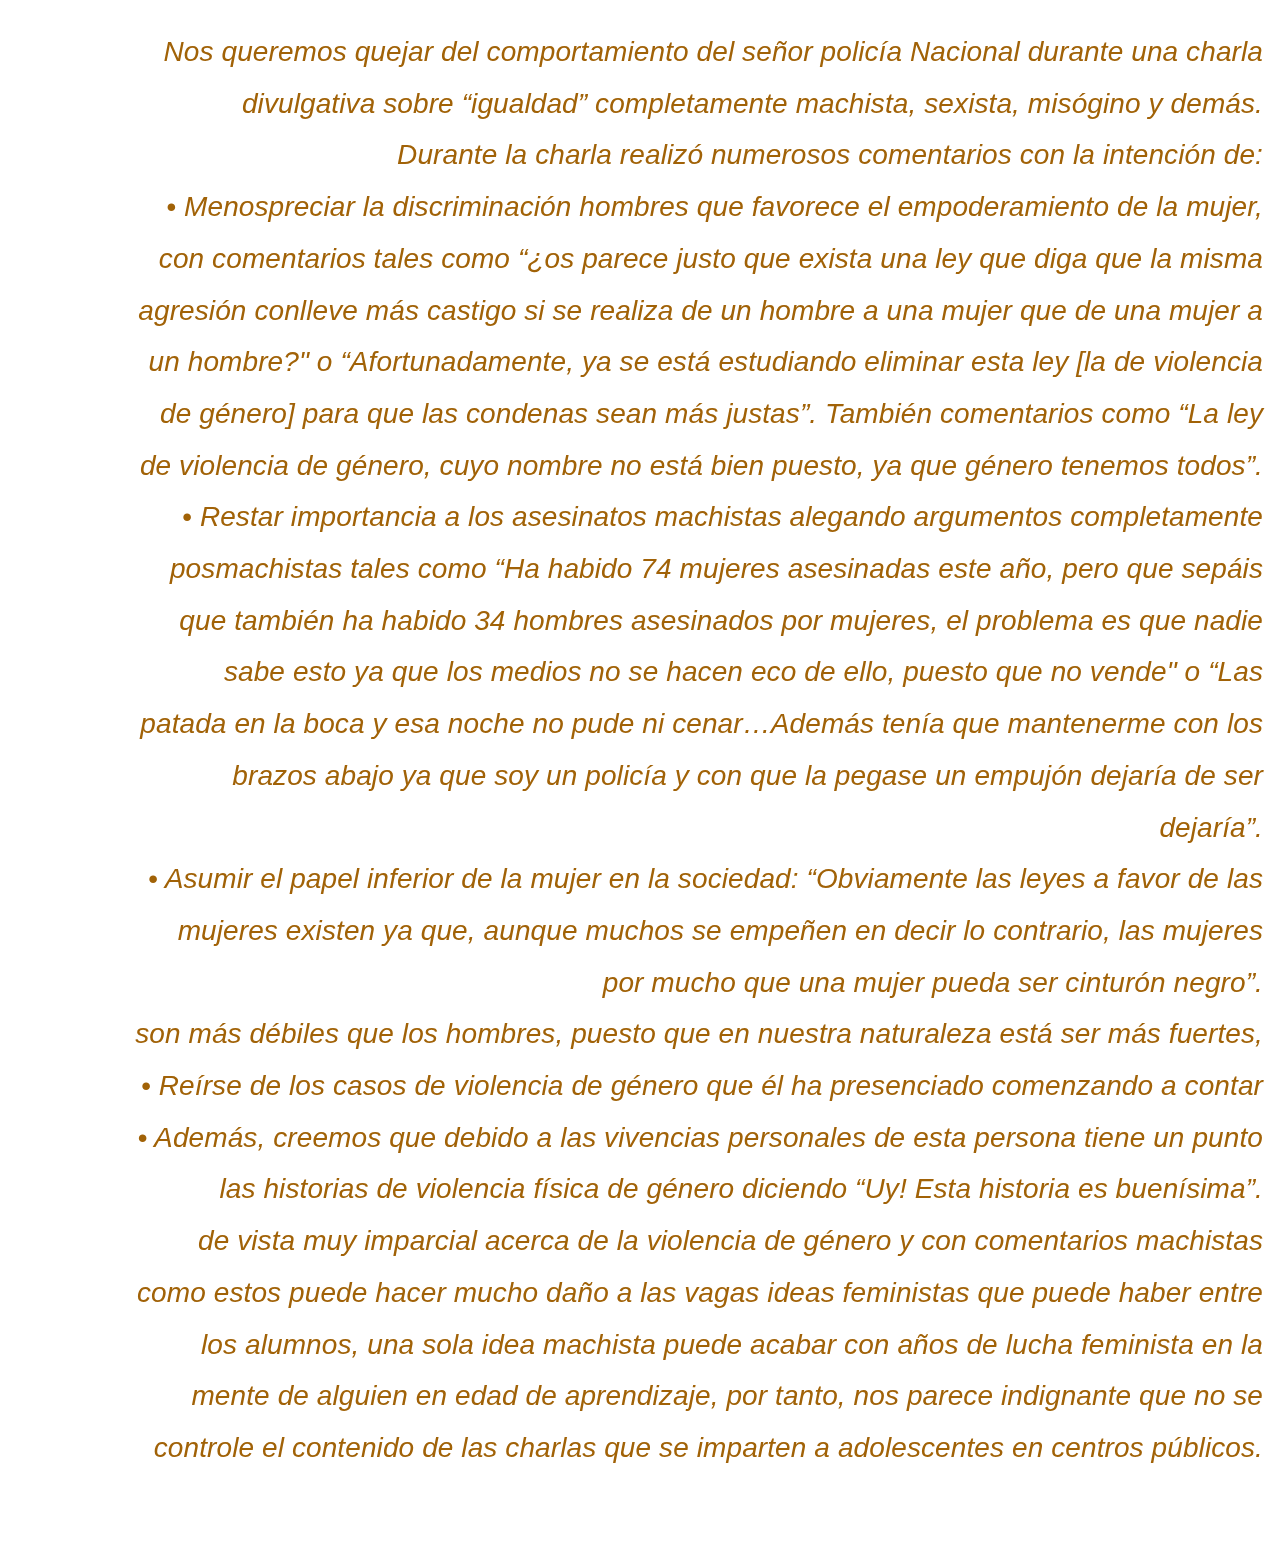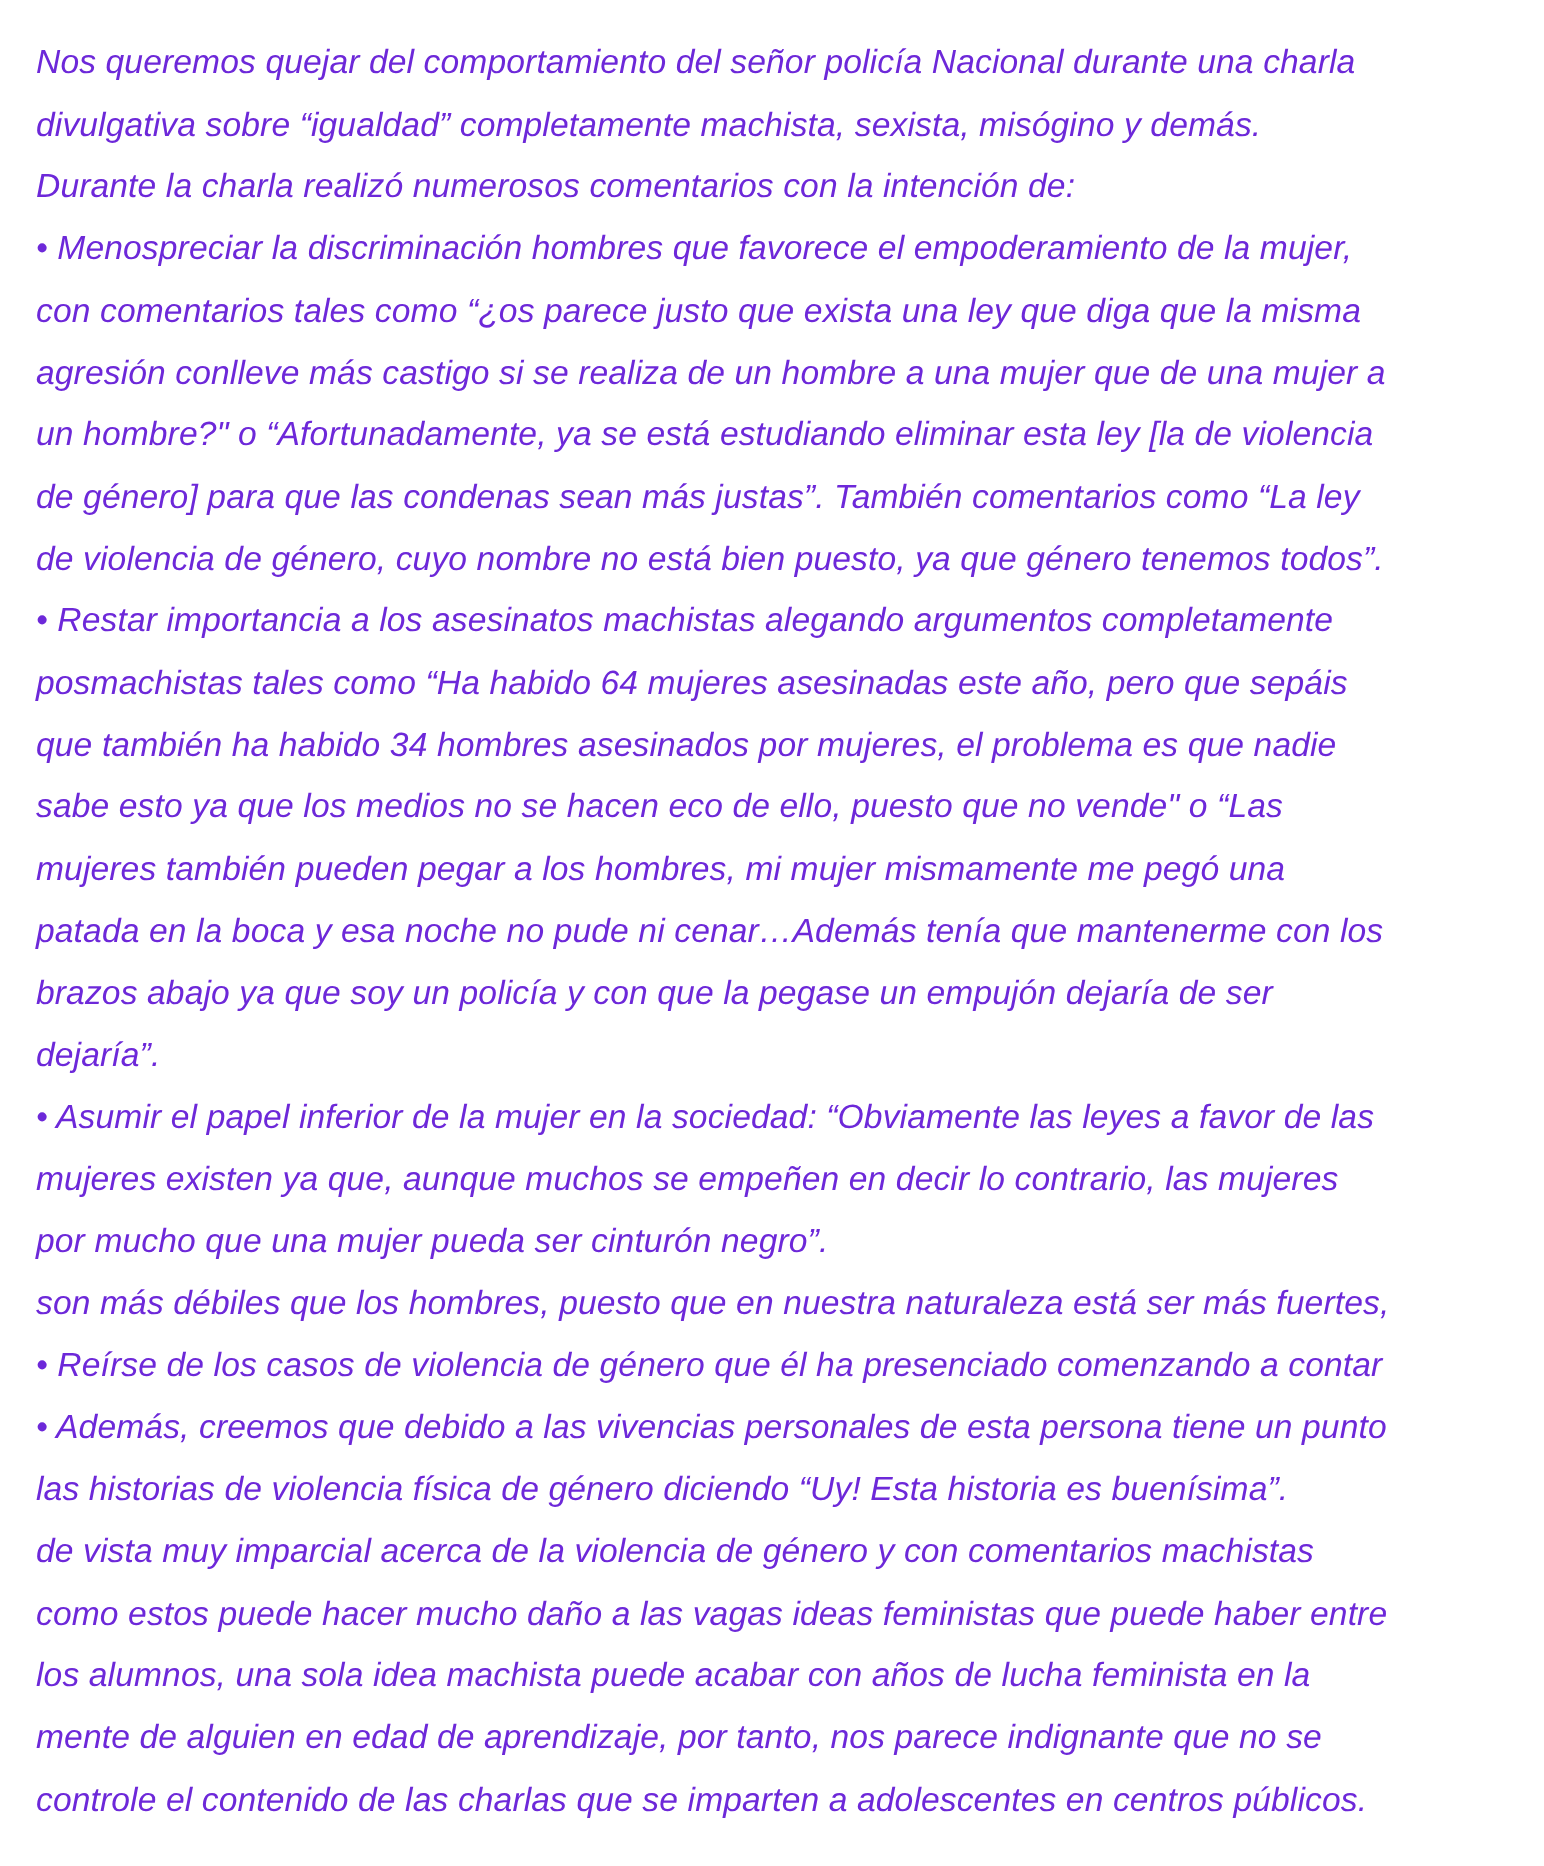--- a/index.html
+++ b/index.html
@@ -13,45 +13,45 @@
     overflow: hidden;
   }
   .doc {
     box-sizing: border-box;
     width: 1287px;
     padding: 26px 24px 0 30px;
     font-family: "Liberation Sans", sans-serif;
     font-style: italic;
     font-size: 28px;
     line-height: 51.7px;
-    color: #6d28d9;
+    color: #a16207;
     letter-spacing: 0.1px;
+    text-align: right;
   }
   .line {
     white-space: nowrap;
   }
 </style>
 </head>
 <body>
 
 <div class="doc">
   <div class="line">Nos queremos quejar del comportamiento del señor policía Nacional durante una charla</div>
   <div class="line">divulgativa sobre “igualdad” completamente machista, sexista, misógino y demás.</div>
   <div class="line">Durante la charla realizó numerosos comentarios con la intención de:</div>
   <div class="line">• Menospreciar la discriminación hombres que favorece el empoderamiento de la mujer,</div>
   <div class="line">con comentarios tales como “¿os parece justo que exista una ley que diga que la misma</div>
   <div class="line">agresión conlleve más castigo si se realiza de un hombre a una mujer que de una mujer a</div>
   <div class="line">un hombre?" o “Afortunadamente, ya se está estudiando eliminar esta ley [la de violencia</div>
   <div class="line">de género] para que las condenas sean más justas”. También comentarios como “La ley</div>
   <div class="line">de violencia de género, cuyo nombre no está bien puesto, ya que género tenemos todos”.</div>
   <div class="line">• Restar importancia a los asesinatos machistas alegando argumentos completamente</div>
-  <div class="line">posmachistas tales como “Ha habido 64 mujeres asesinadas este año, pero que sepáis</div>
+  <div class="line">posmachistas tales como “Ha habido 74 mujeres asesinadas este año, pero que sepáis</div>
   <div class="line">que también ha habido 34 hombres asesinados por mujeres, el problema es que nadie</div>
   <div class="line">sabe esto ya que los medios no se hacen eco de ello, puesto que no vende" o “Las</div>
-  <div class="line">mujeres también pueden pegar a los hombres, mi mujer mismamente me pegó una</div>
   <div class="line">patada en la boca y esa noche no pude ni cenar…Además tenía que mantenerme con los</div>
   <div class="line">brazos abajo ya que soy un policía y con que la pegase un empujón dejaría de ser</div>
   <div class="line">dejaría”.</div>
   <div class="line">• Asumir el papel inferior de la mujer en la sociedad: “Obviamente las leyes a favor de las</div>
   <div class="line">mujeres existen ya que, aunque muchos se empeñen en decir lo contrario, las mujeres</div>
   <div class="line">por mucho que una mujer pueda ser cinturón negro”.</div>
   <div class="line">son más débiles que los hombres, puesto que en nuestra naturaleza está ser más fuertes,</div>
   <div class="line">• Reírse de los casos de violencia de género que él ha presenciado comenzando a contar</div>
   <div class="line">• Además, creemos que debido a las vivencias personales de esta persona tiene un punto</div>
   <div class="line">las historias de violencia física de género diciendo “Uy! Esta historia es buenísima”.</div>

